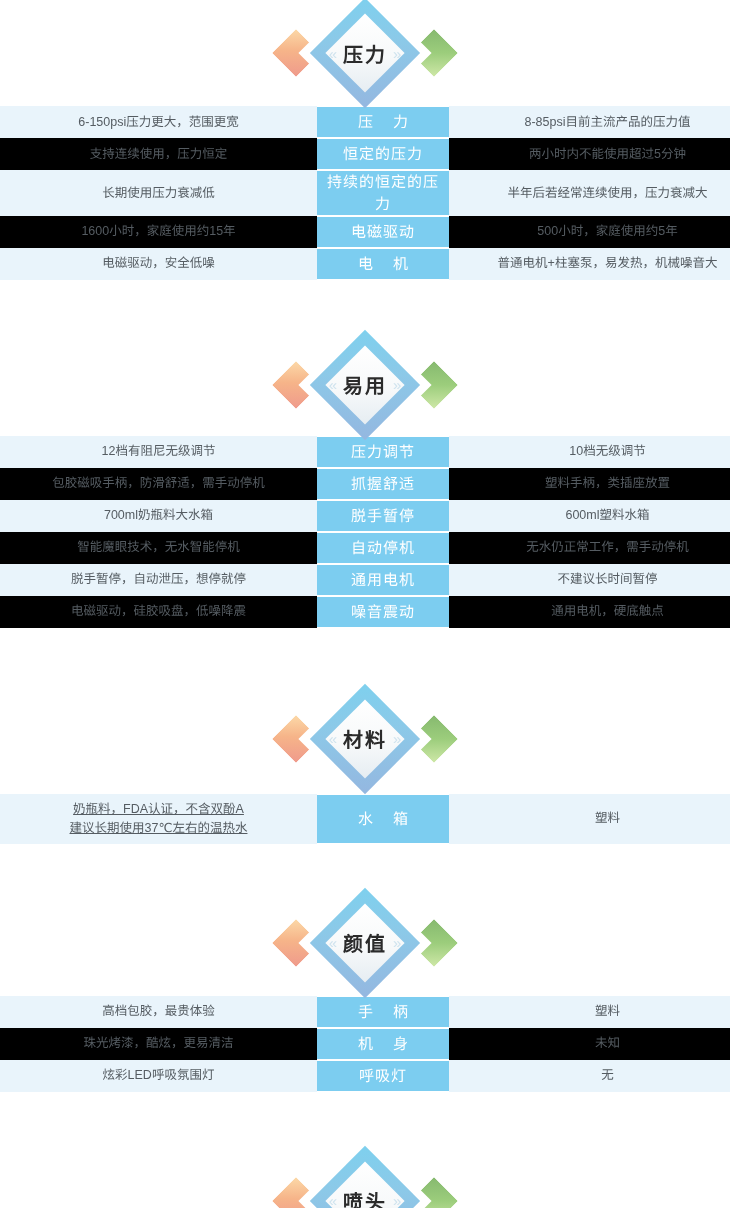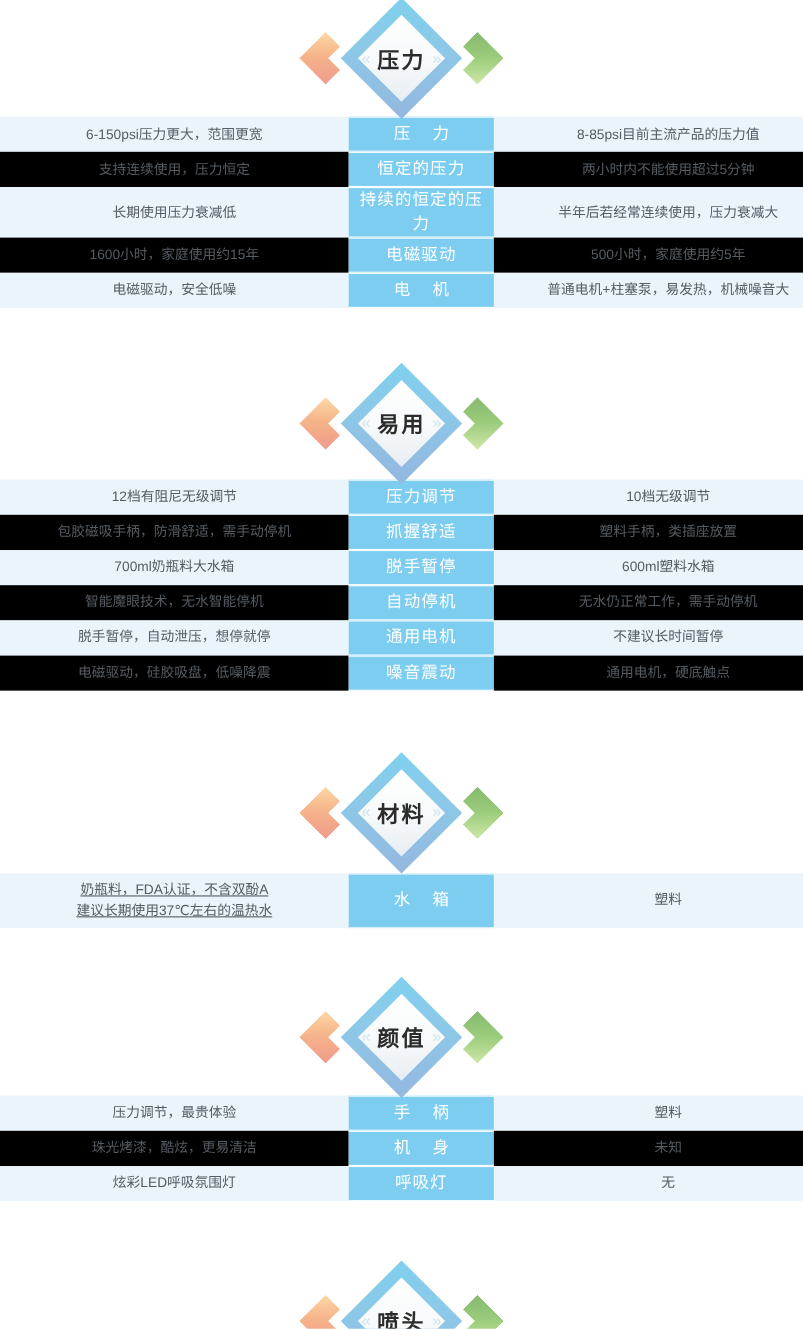--- a/index.html
+++ b/index.html
@@ -303,21 +303,21 @@
           <span class="mini l">«</span>
           <span>颜值</span>
           <span class="mini r">»</span>
         </div>
       </div>
     </div>
     <div class="spacer" style="height: 10px;"></div>
     <table class="cmp-table">
       <tbody>
         <tr class="shade">
-          <td class="side col-left">压力调节，最贵体验</td>
+          <td class="side col-left">高档包胶，最贵体验</td>
           <td class="mid col-mid spaced">手  柄</td>
           <td class="side col-right">塑料</td>
         </tr>
         <tr class="plain">
           <td class="side col-left">珠光烤漆，酷炫，更易清洁</td>
           <td class="mid col-mid spaced">机  身</td>
           <td class="side col-right">未知</td>
         </tr>
         <tr class="shade">
           <td class="side col-left">炫彩LED呼吸氛围灯</td>

